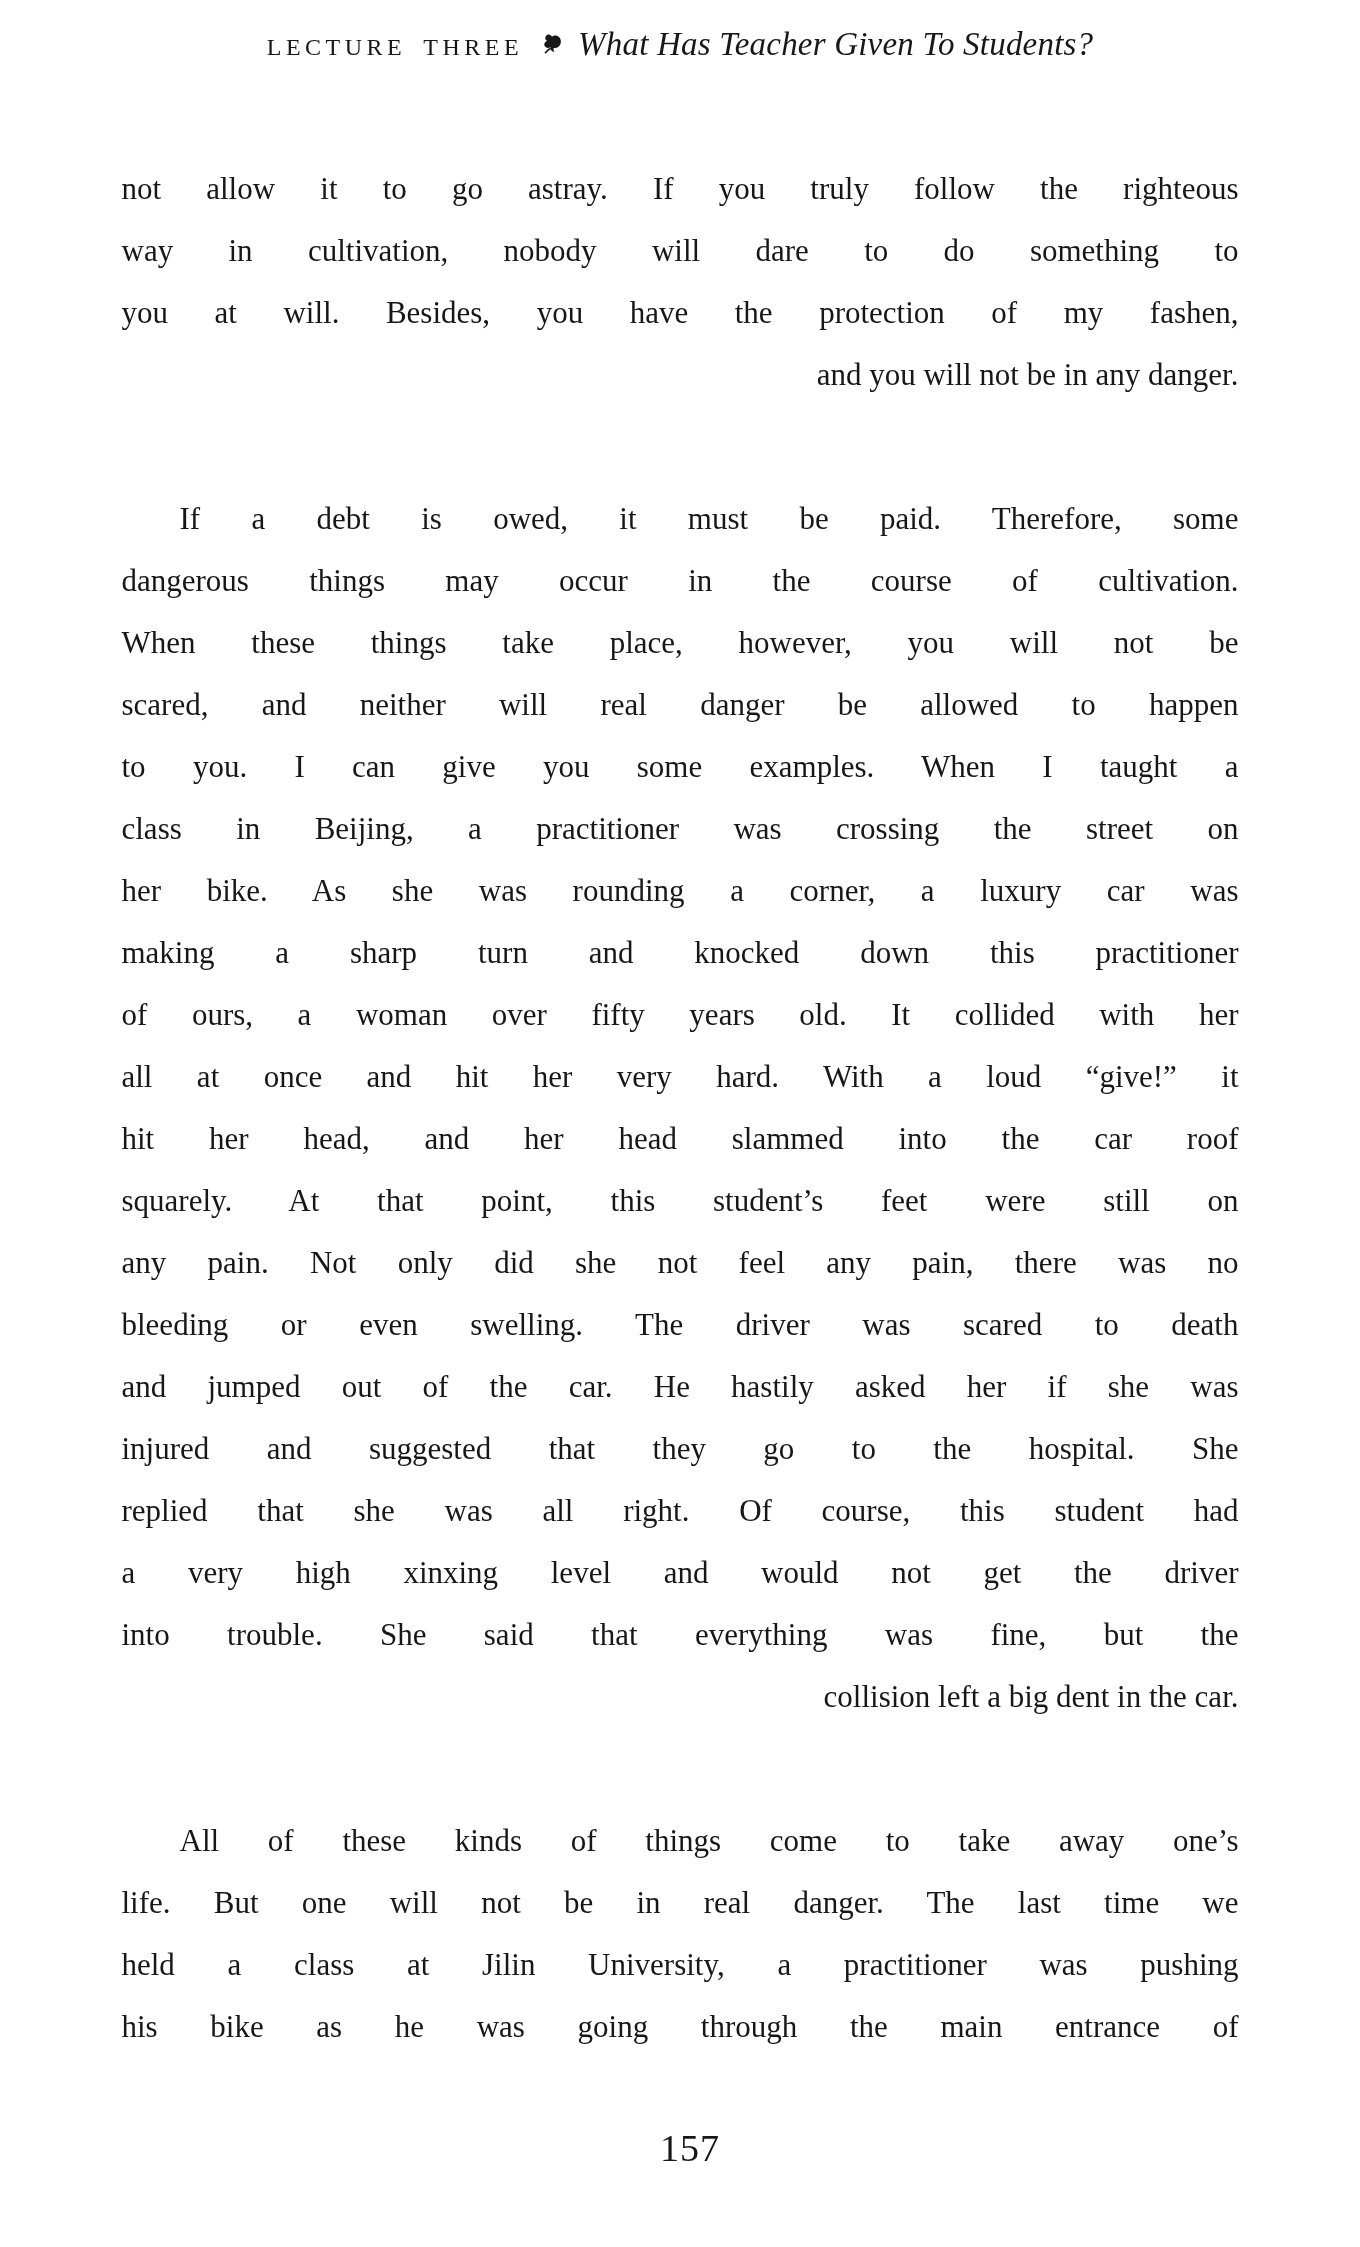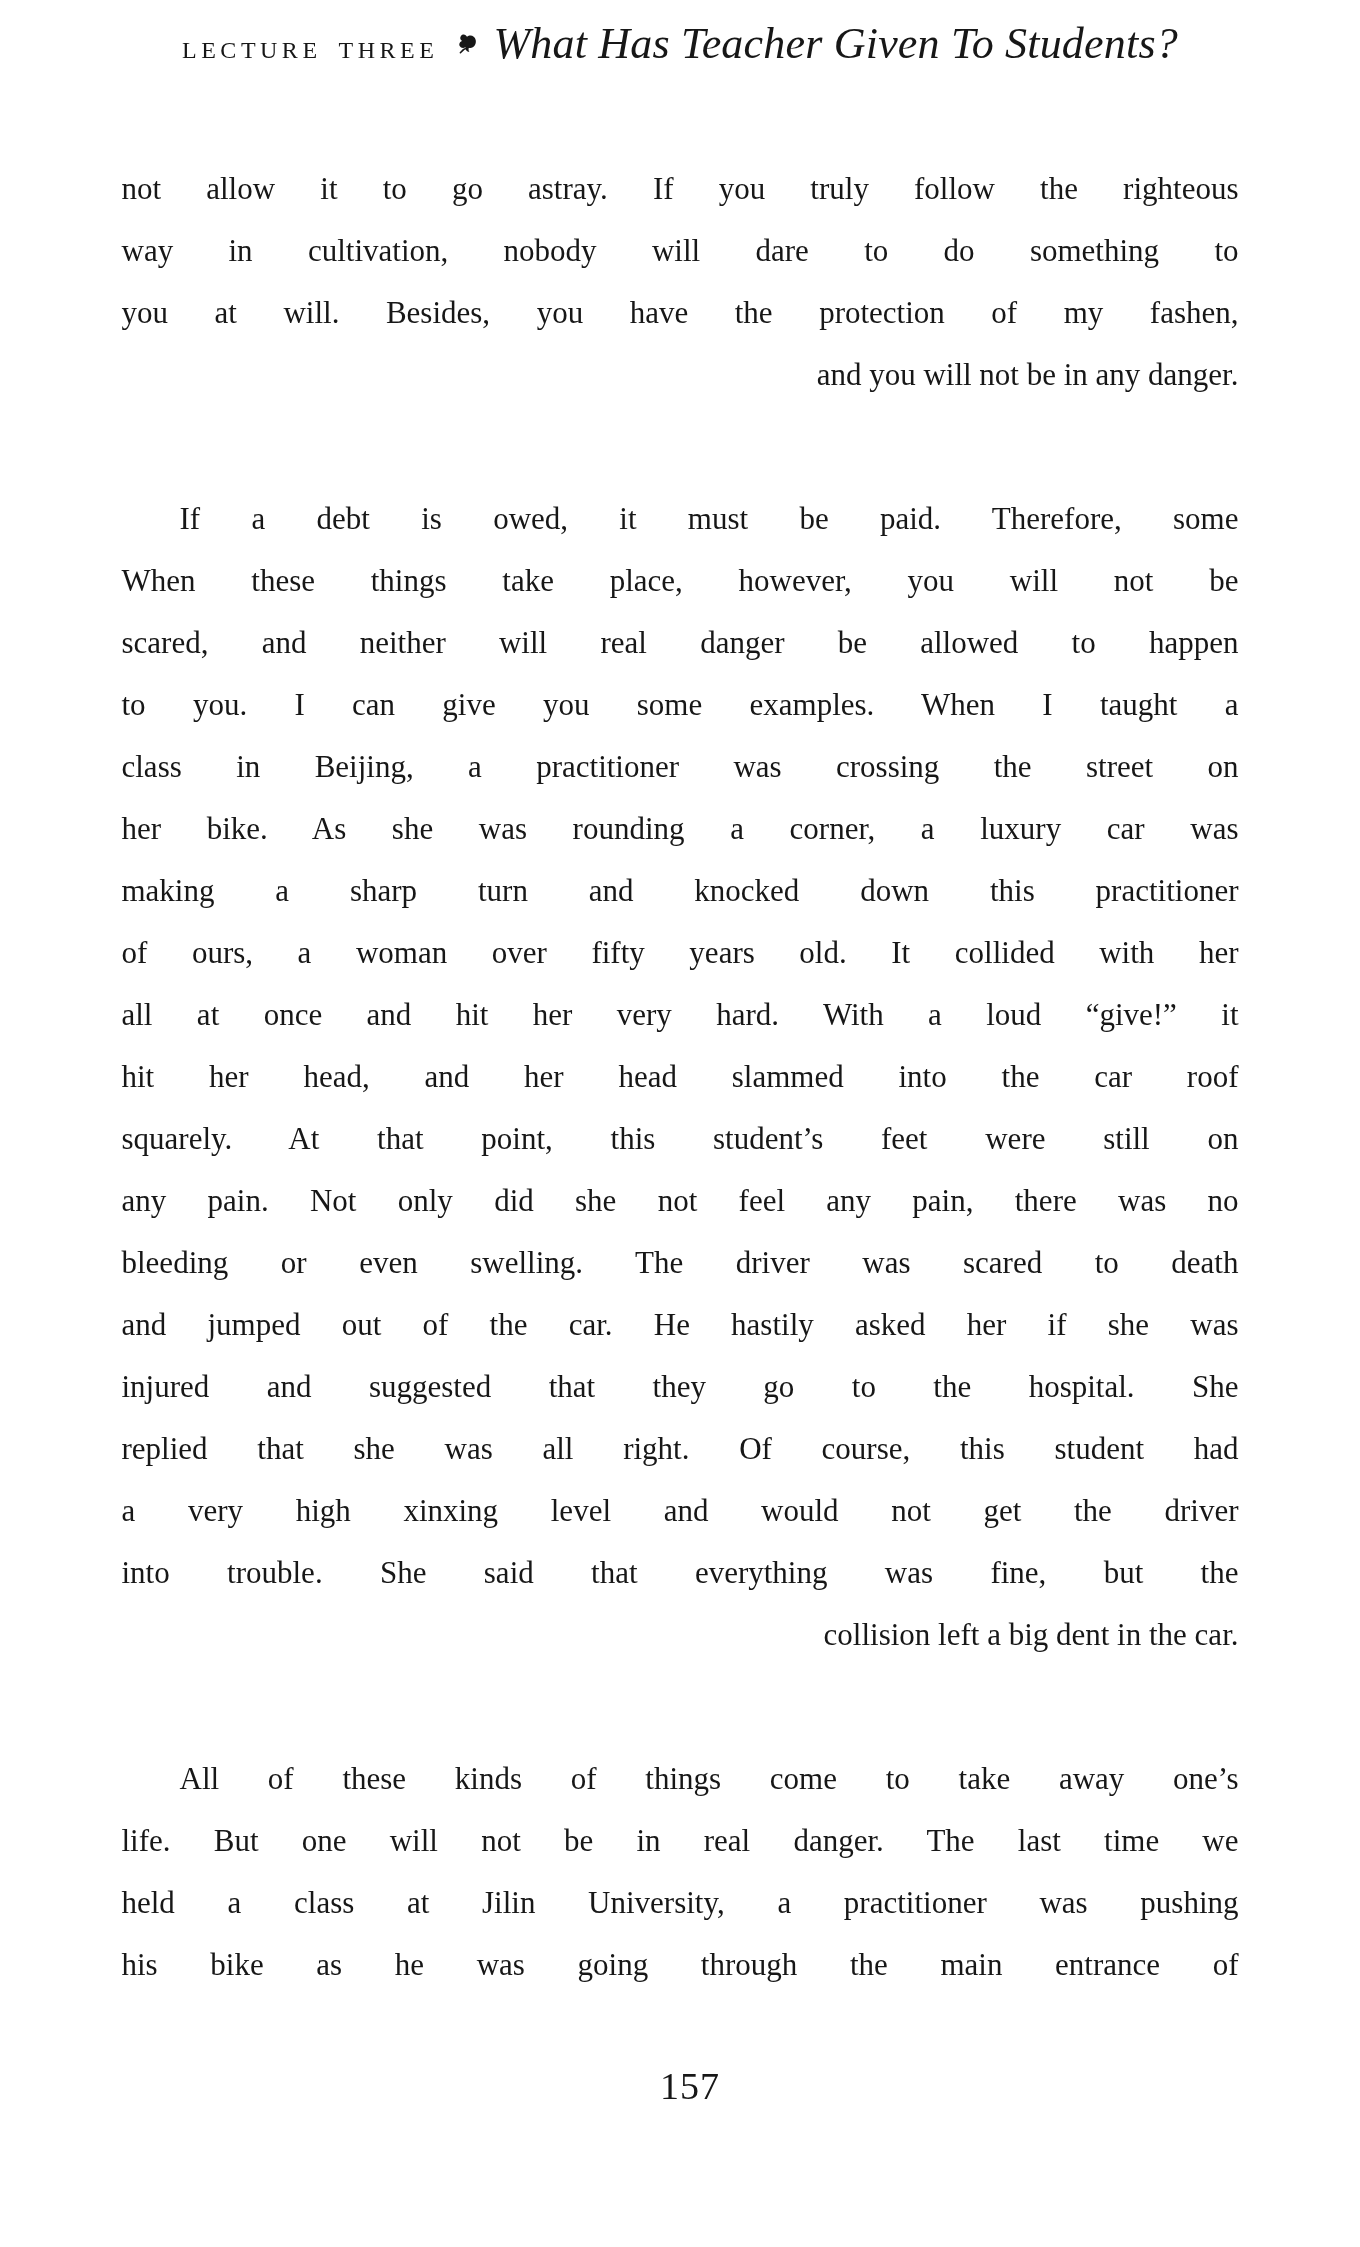--- a/index.html
+++ b/index.html
@@ -30,21 +30,21 @@
     font-size: 24px;
     letter-spacing: 4.5px;
     word-spacing: 7px;
   }
   .ornament {
     align-self: center;
     margin: 6px 15px 0 17px;
   }
   .chapter-title {
     font-style: italic;
-    font-size: 44px;
+    font-size: 33px;
     letter-spacing: 0.2px;
   }
   
   .body-text {
     margin: 88px auto 0;
     width: 1117px;
     font-size: 31px;
     line-height: 62px;
   }
   .paragraph + .paragraph { margin-top: 82px; }
@@ -86,20 +86,21 @@
 
   <main class="body-text">
       <div class="paragraph">
         <div class="line">not allow it to go astray. If you truly follow the righteous</div>
         <div class="line">way in cultivation, nobody will dare to do something to</div>
         <div class="line">you at will. Besides, you have the protection of my fashen,</div>
         <div class="line last">and you will not be in any danger.</div>
       </div>
       <div class="paragraph indent">
         <div class="line">If a debt is owed, it must be paid. Therefore, some</div>
+        <div class="line">dangerous things may occur in the course of cultivation.</div>
         <div class="line">When these things take place, however, you will not be</div>
         <div class="line">scared, and neither will real danger be allowed to happen</div>
         <div class="line">to you. I can give you some examples. When I taught a</div>
         <div class="line">class in Beijing, a practitioner was crossing the street on</div>
         <div class="line">her bike. As she was rounding a corner, a luxury car was</div>
         <div class="line">making a sharp turn and knocked down this practitioner</div>
         <div class="line">of ours, a woman over fifty years old. It collided with her</div>
         <div class="line">all at once and hit her very hard. With a loud “give!” it</div>
         <div class="line">hit her head, and her head slammed into the car roof</div>
         <div class="line">squarely. At that point, this student’s feet were still on</div>

